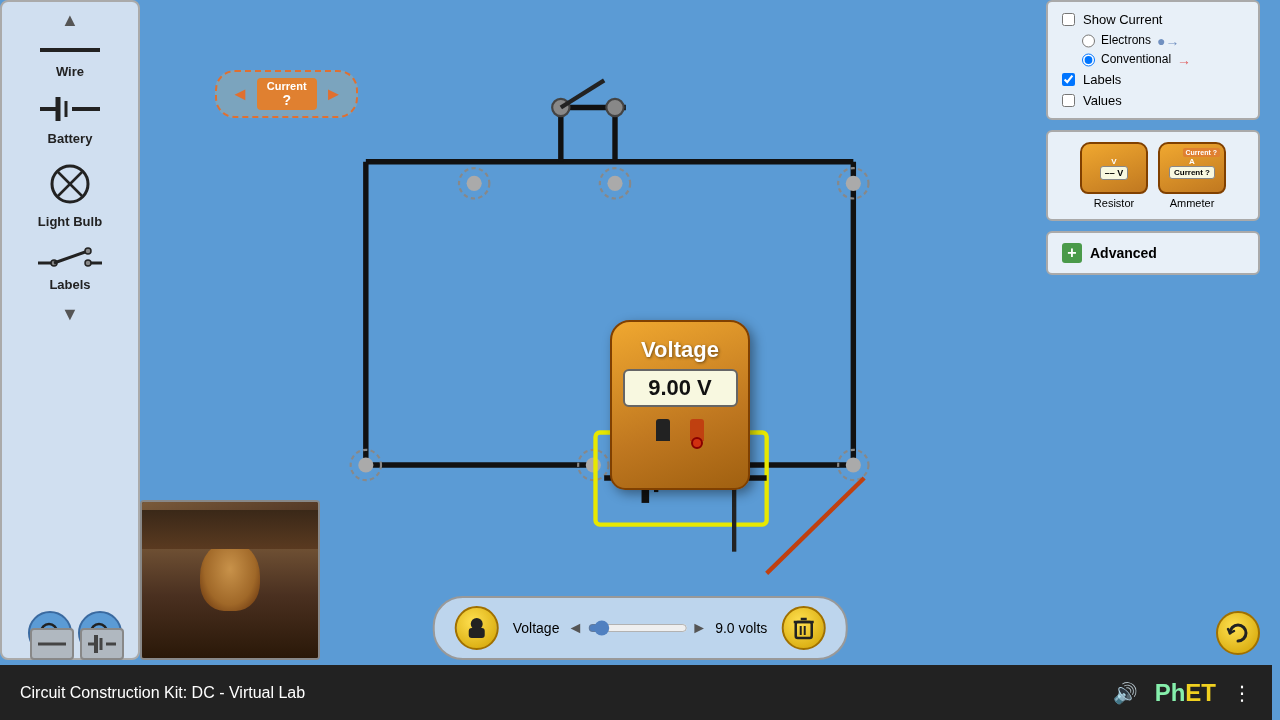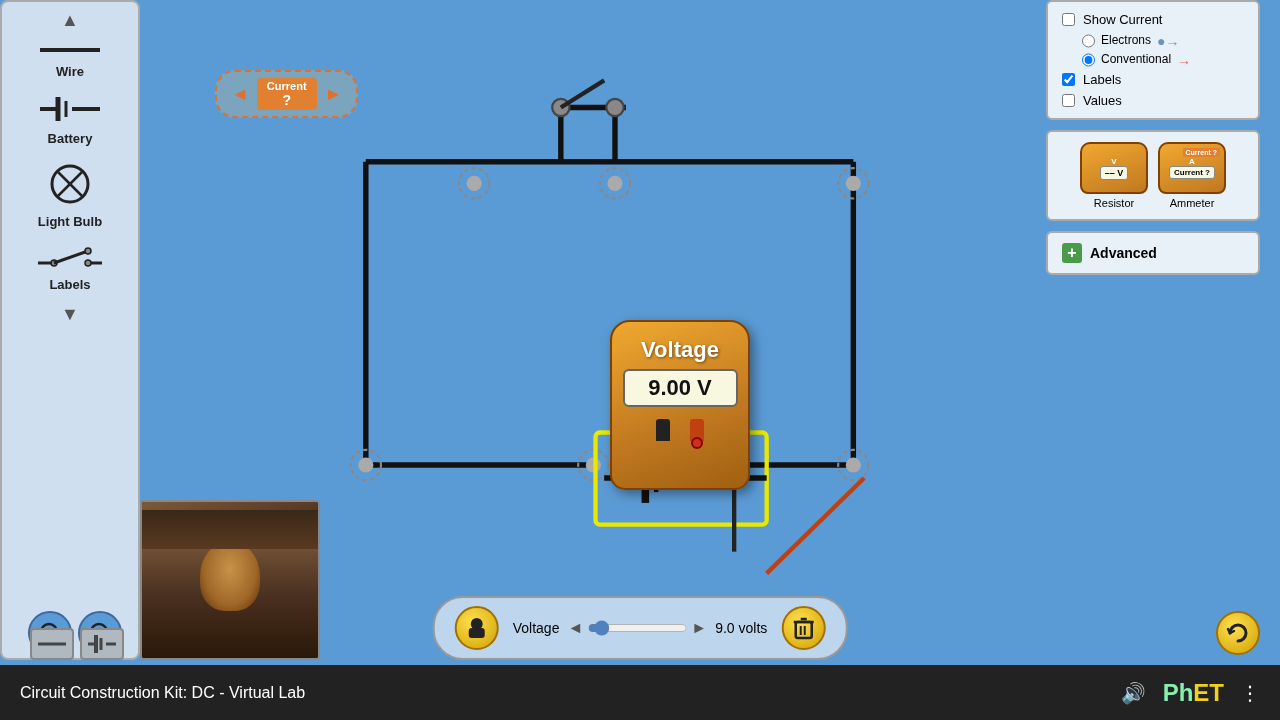--- a/index.html
+++ b/index.html
@@ -258,21 +258,21 @@
       font-size: 16px; cursor: pointer; color: #555;
     }
     input[type="range"] {
       width: 100px; cursor: pointer;
       accent-color: #5080c0;
     }
 
     
     #status-bar {
       position: absolute;
-      bottom: 0; left: 0; right: 0;
+      bottom: 0; left: 0; right: 8px;
       height: 55px;
       background: #222;
       display: flex; align-items: center;
       padding: 0 20px;
       z-index: 40;
     }
     #status-bar .app-title {
       color: white; font-size: 16px;
       flex: 1;
     }

